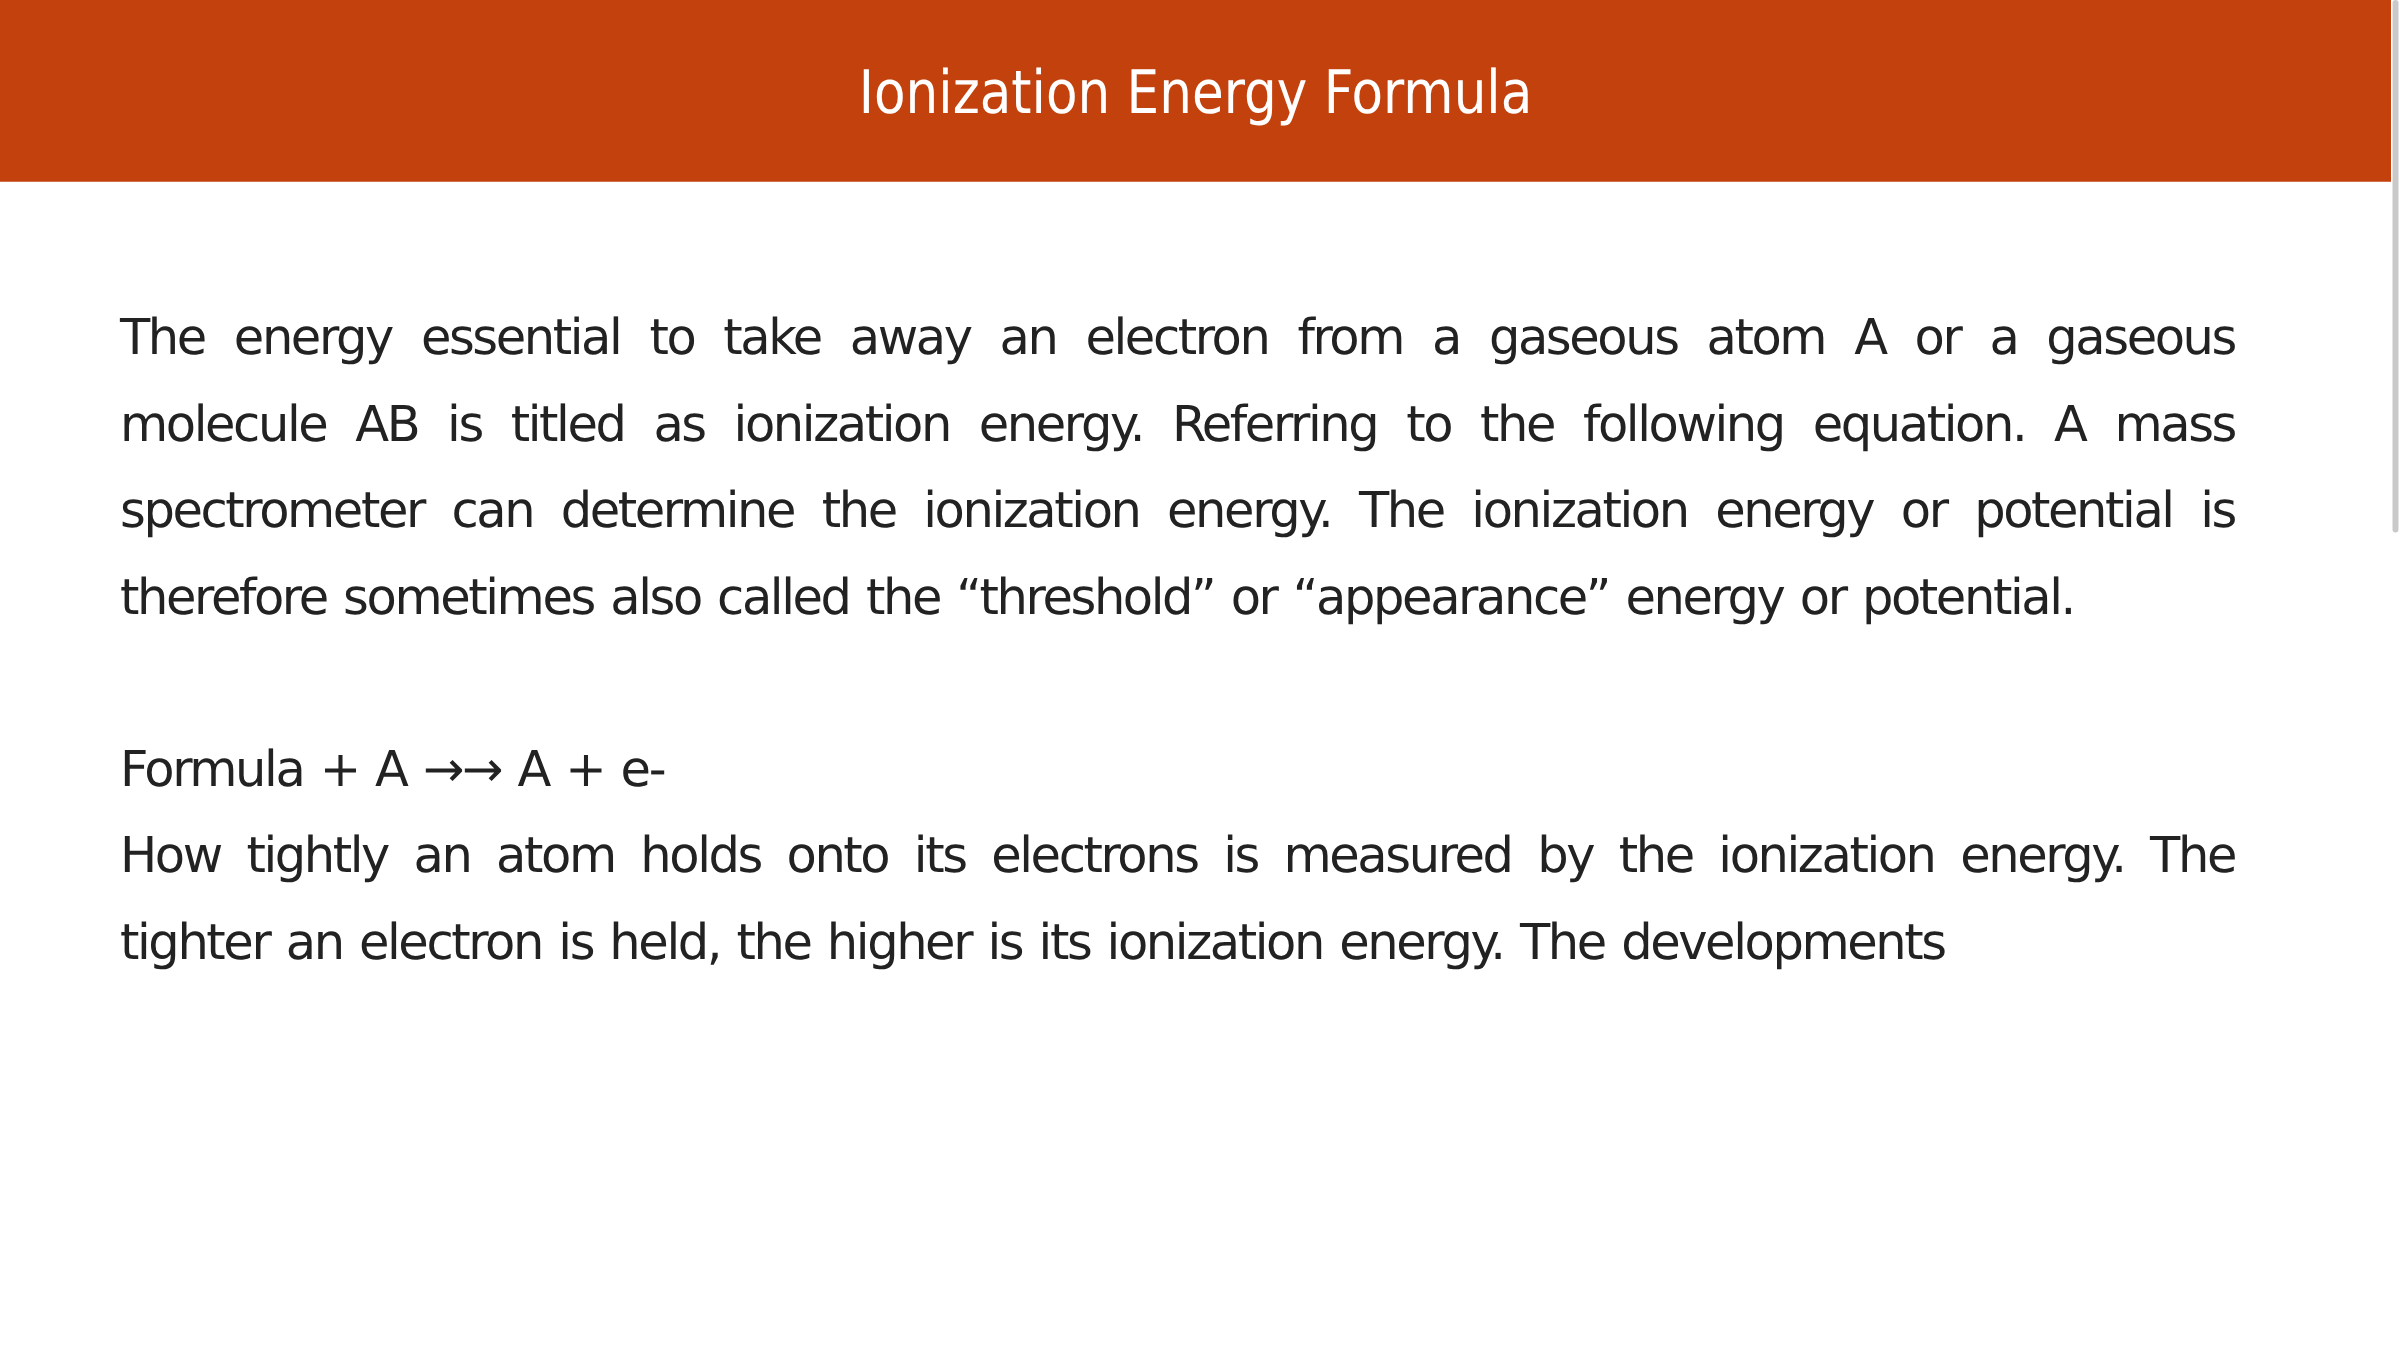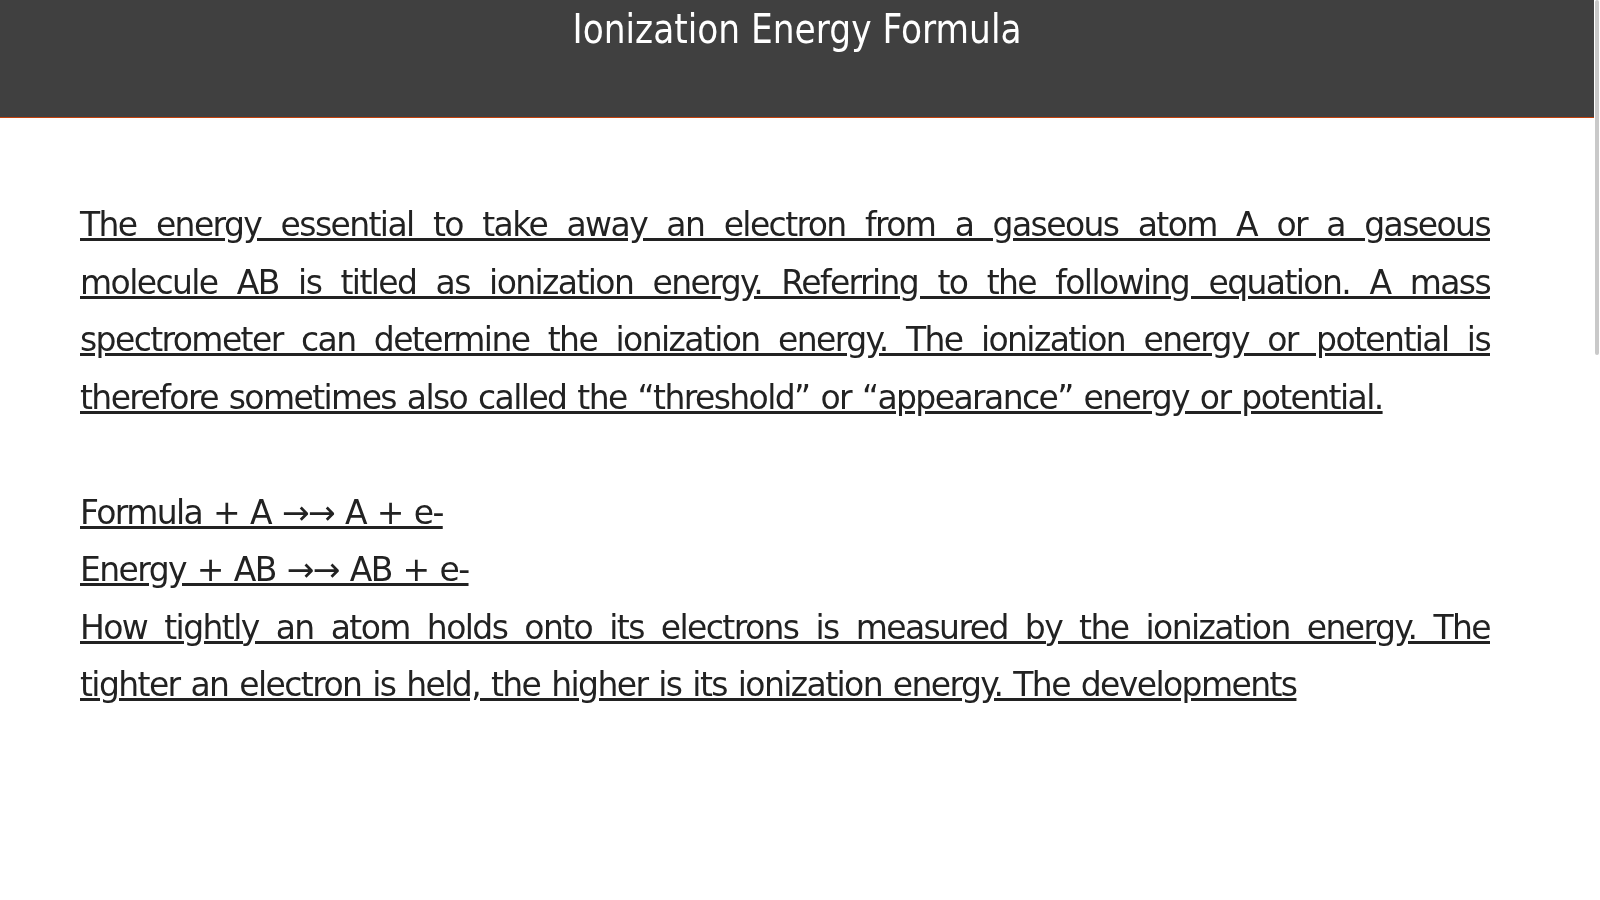--- a/index.html
+++ b/index.html
@@ -2,56 +2,55 @@
 <html><head>
   <meta charset="utf-8">
   <style>
     html, body { margin: 0; padding: 0; }
     body {
       width: 1600px; height: 900px; overflow: hidden; background: #ffffff;
       font-family: "DejaVu Sans", sans-serif; position: relative;
     }
     .header {
       position: absolute; left: 0; top: 0; width: 1594px; height: 117px;
-      background: #404040; display: flex; align-items: flex-start; justify-content: center;
-      border-bottom: 1px solid #c2410c;
+      background: #c2410c; display: flex; align-items: center; justify-content: center;
+      border-bottom: 4px solid #c2410c;
     }
     .header-title {
       color: #ffffff; font-size: 40px; letter-spacing: 0px; margin-top: 6px;
       transform: scaleX(0.86);
     }
     .scrollbar-track {
       position: absolute; right: 0; top: 0; width: 6px; height: 900px; background: #ffffff;
     }
     .scrollbar-thumb {
       position: absolute; right: 1px; top: 0; width: 4px; height: 355px;
       background: #c9c9c9; border-radius: 2px;
     }
     .content {
       position: absolute; left: 80px; top: 196px; width: 1410px;
-      color: #222222; font-size: 33px; line-height: 57.5px; text-decoration: underline;
+      color: #222222; font-size: 33px; line-height: 57.5px;
     }
     .para {
       text-align: justify; margin: 0 0 57.5px 0;
       transform-origin: left top;
     }
     .eq { margin: 0; white-space: nowrap; }
     .condensed { letter-spacing: -1.6px; word-spacing: 2px; }
   </style>
 </head>
 <body>
 
 <div class="header">
   <div class="header-title">Ionization Energy Formula</div>
 </div>
 
 <div class="content">
   <p class="para condensed">The energy essential to take away an electron from a gaseous atom A or a gaseous molecule AB is titled as ionization energy. Referring to the following equation. A mass spectrometer can determine the ionization energy. The ionization energy or potential is therefore sometimes also called the “threshold” or “appearance” energy or potential.</p>
 
   <p class="eq condensed">Formula + A →→ A + e-</p>
-  <p class="eq condensed">Energy + AB →→ AB + e-</p>
 
   <p class="para condensed">How tightly an atom holds onto its electrons is measured by the ionization energy. The tighter an electron is held, the higher is its ionization energy. The developments</p>
 </div>
 
 <div class="scrollbar-track">
   <div class="scrollbar-thumb"></div>
 </div>
 
 </body></html>

